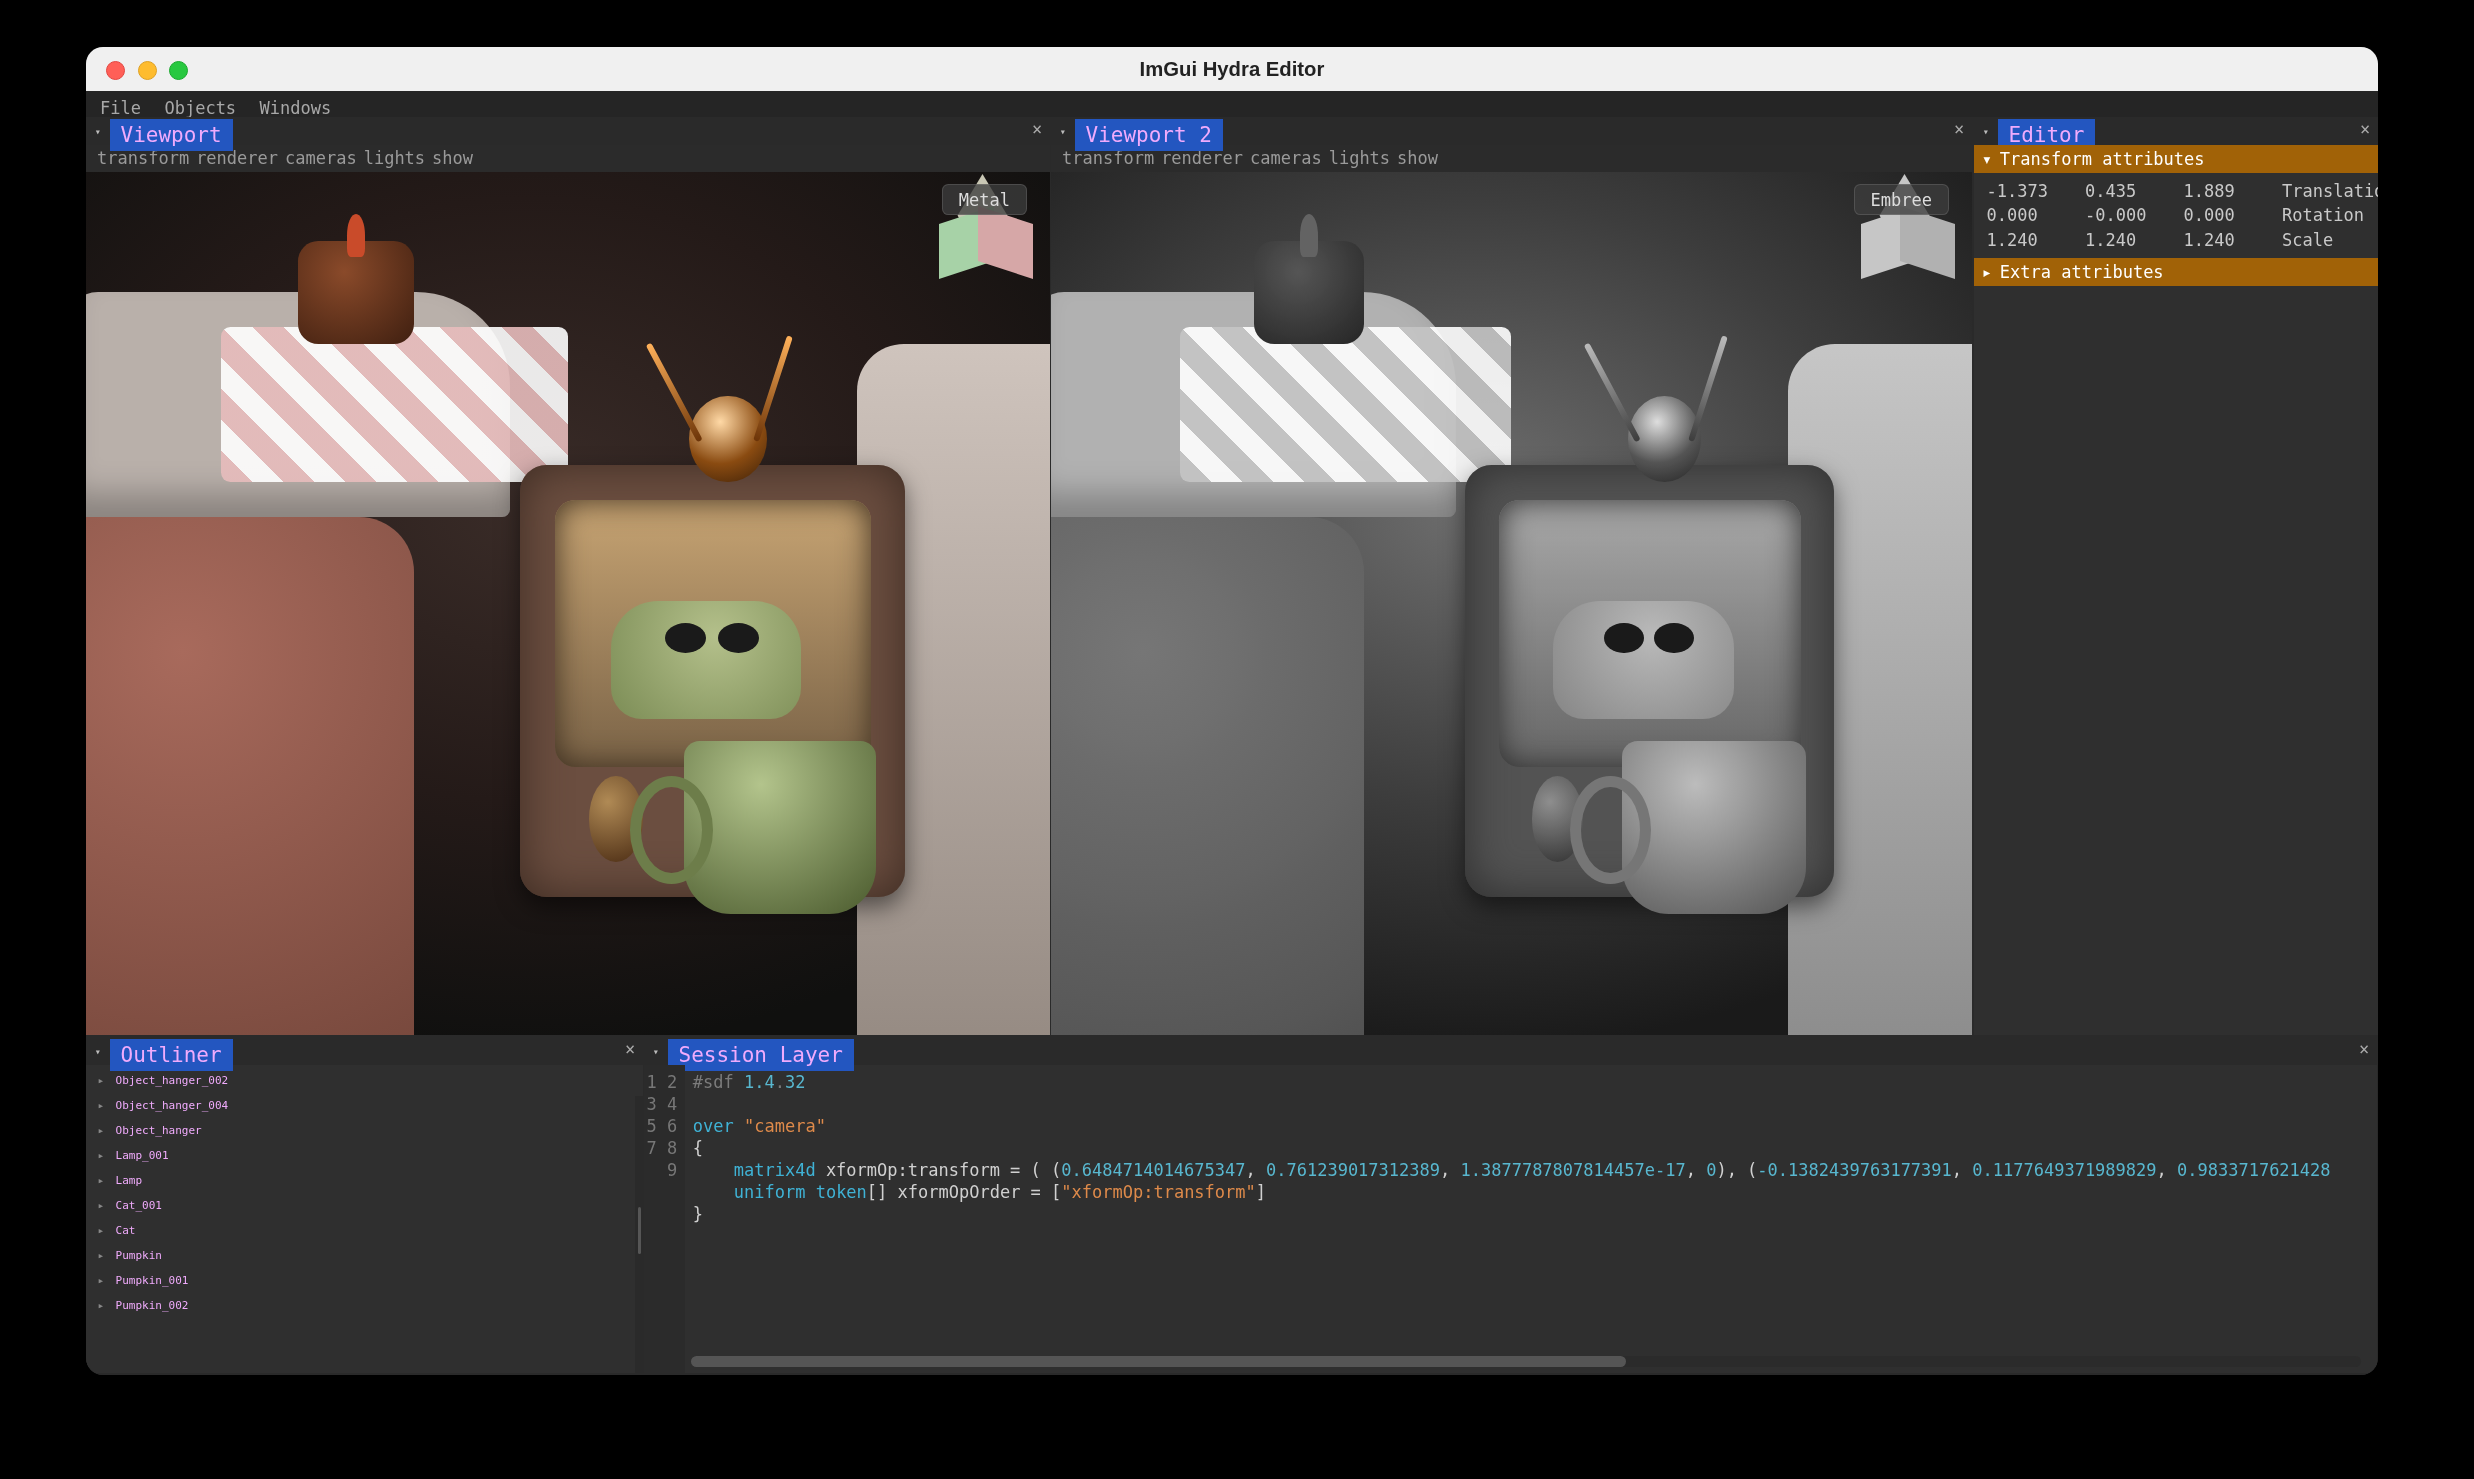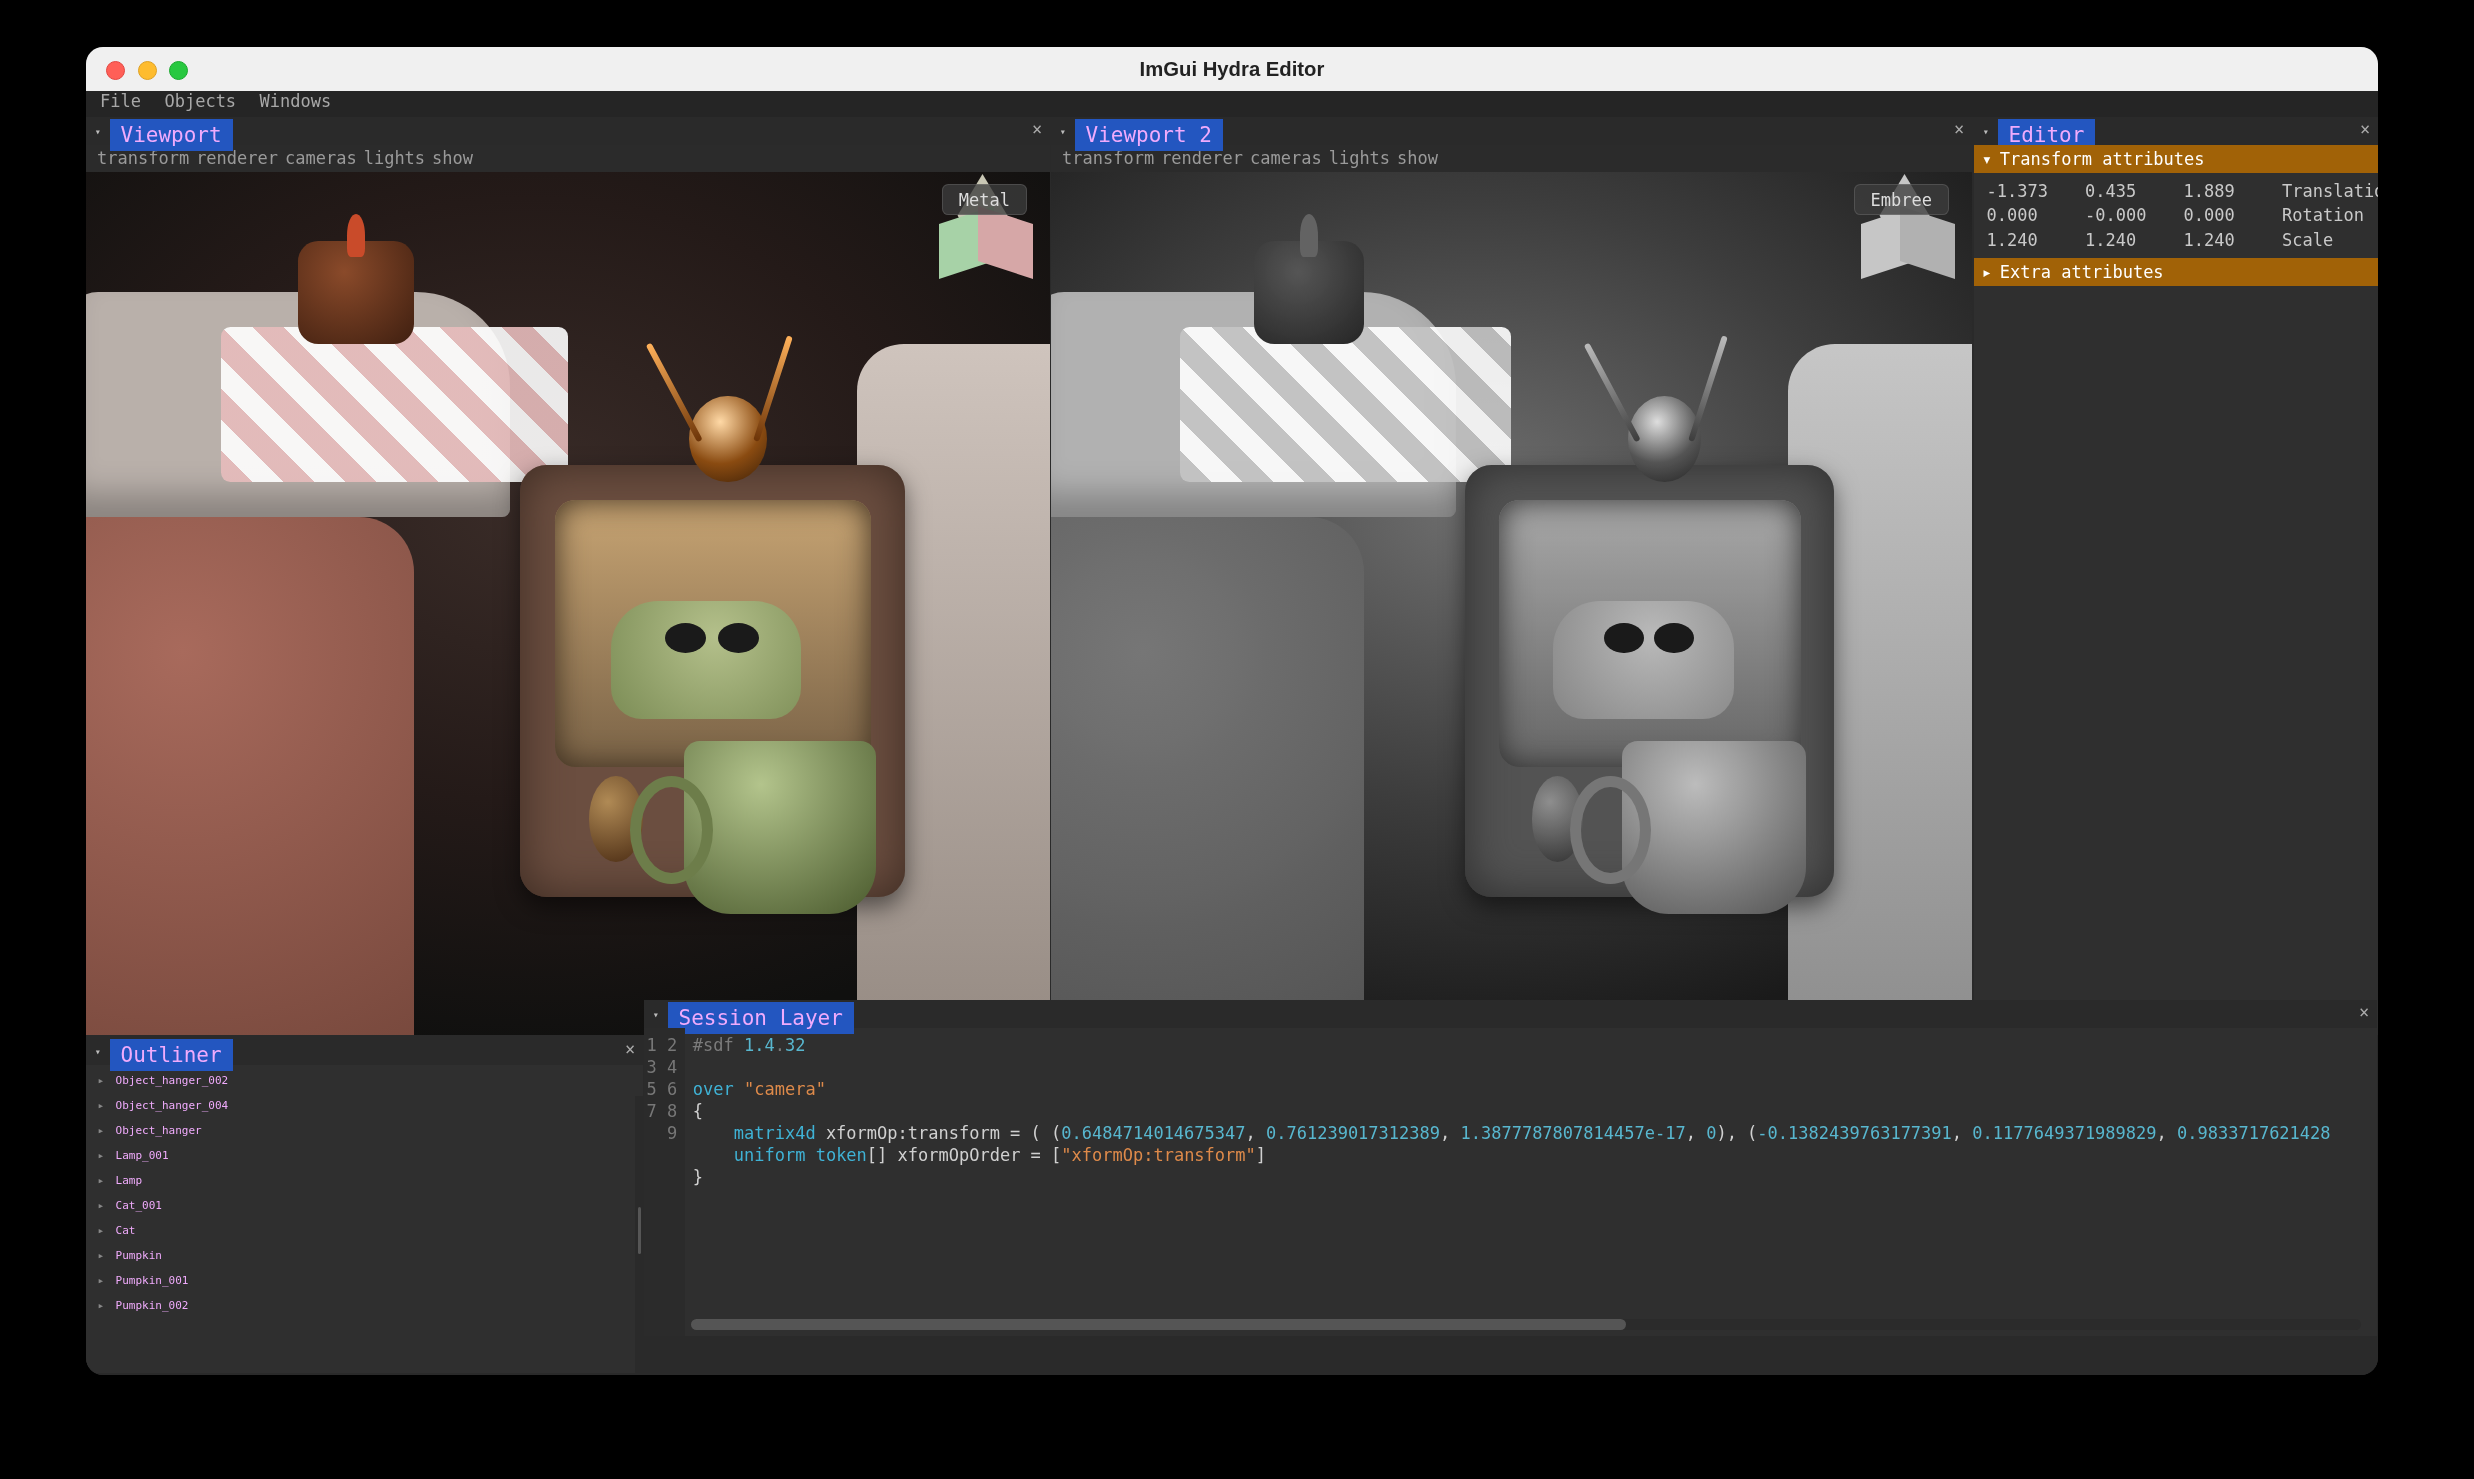--- a/index.html
+++ b/index.html
@@ -17,21 +17,21 @@
     height: 44px; background: #f0f0f0; display:flex; align-items:center;
     position:relative;
   }
   .traffic { position:absolute; left:20.3px; top:14px; display:flex; gap:12.5px; }
   .tl { width:19px; height:19px; border-radius:50%; }
   .tl.red   { background:#ff5f57; border:0.8px solid #e24640;}
   .tl.yel   { background:#febc2e; border:0.8px solid #dea023;}
   .tl.grn   { background:#28c840; border:0.8px solid #1aa92e;}
   .titlebar .title { flex:1; text-align:center; color:#222; font-family:-apple-system,Helvetica,Arial,sans-serif; font-weight:600; font-size:20.3px; }
 
-  .menubar { height:26.6px; background:#252525; display:flex; align-items:flex-start; padding:0 14px; gap:23.5px; color:#a8a8a8; font-size:17px; }
+  .menubar { height:26.6px; background:#252525; display:flex; align-items:flex-end; padding:0 14px; gap:23.5px; color:#a8a8a8; font-size:17px; }
   .menubar .mi { cursor:pointer; }
 
   .workspace { position:absolute; top:70px; left:0; right:0; bottom:0; background:#2a2a2a; }
 
   
   .tabbar { height:28px; display:flex; align-items:stretch; background:#2a2a2a; padding-top:1.6px; }
   .dropbtn { width:23.5px; display:flex; align-items:center; justify-content:center; color:#bbb; }
   .tab {
     display:flex; align-items:center; padding:16px 11px; margin-right:0;
     background:#2356c0; color:#f0abfc; font-size:21px; border-radius:0;
@@ -112,21 +112,21 @@
   .hscroll::after{content:"";position:absolute;left:0;top:0;height:100%;width:56%;background:#555;border-radius:6.3px;}
 
   .tw-down::before{content:"▾";} .tw-right::before{content:"▸";}
   .xbtn{font-size:17px;color:#aaa;padding:0 7.8px;cursor:pointer;}
 
   
   #p-vp1   { left:0;   top:0;    width:964px; height:918px; }
   #p-vp2   { left:965px;top:0;  width:921px; height:918px; }
   #p-editor{ left:1888px;top:0;  width:404px;  height:918px; }
   #p-outl  { left:0;   top:920px;width:557px; height:336px; }
-  #p-sess  { left:558px;top:883px;width:1733px;height:336px; }
+  #p-sess  { left:558px;top:920px;width:1733px;height:336px; }
 
 </style>
 </head>
 <body>
 
 <div class="desktop" id="desktop" style="transform: scale(1);">
   <div class="window">
 
     <div class="titlebar">
       <div class="traffic">

